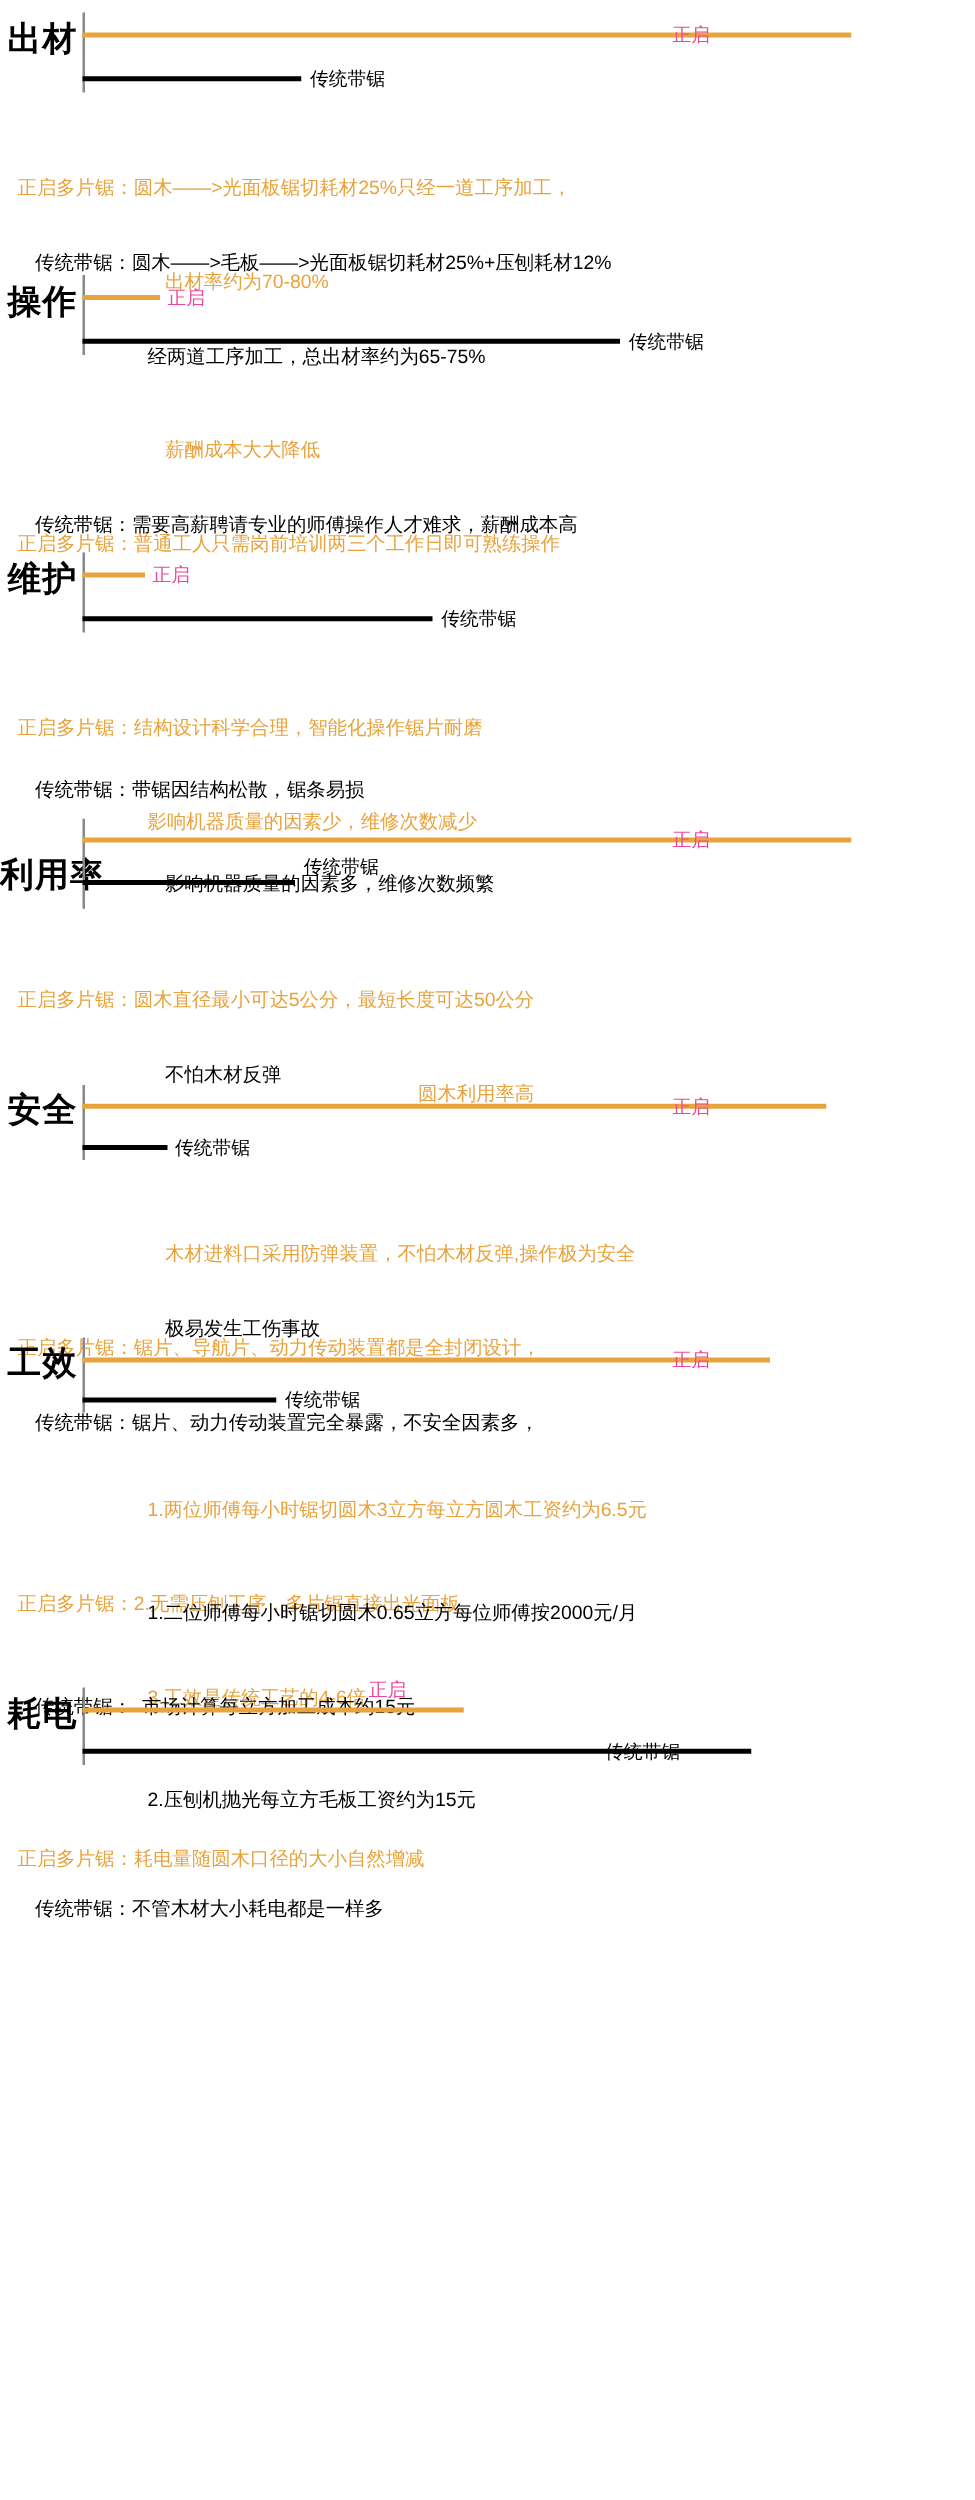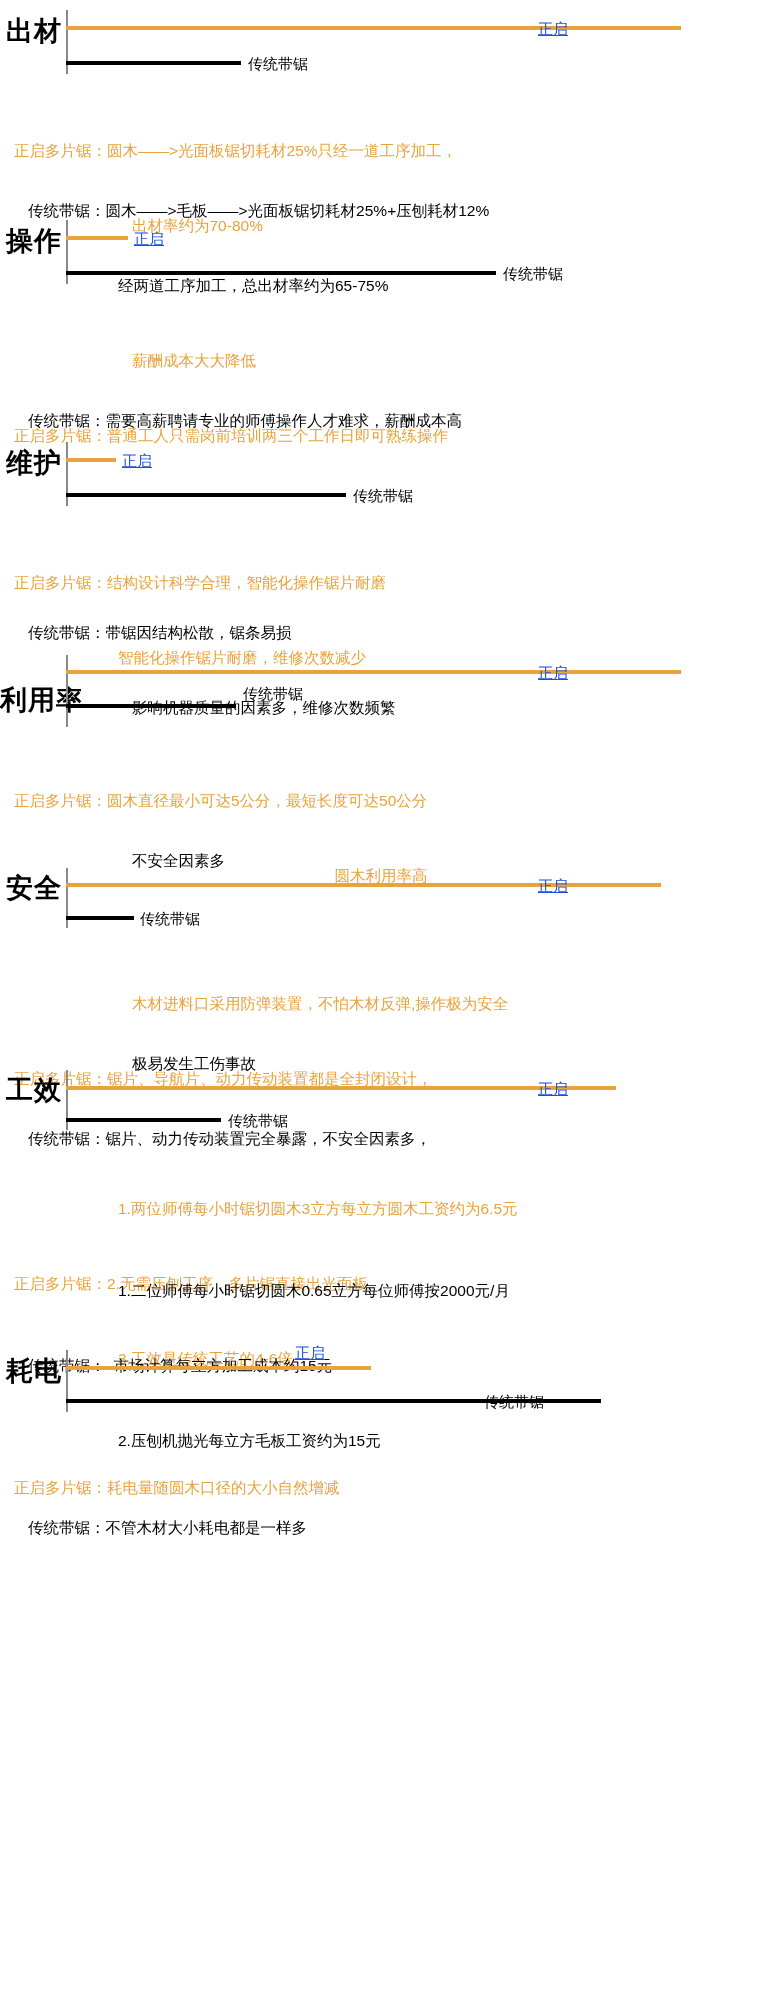--- a/index.html
+++ b/index.html
@@ -49,21 +49,21 @@
     height: 4px;
   }
   .bar.orange { background: #E8A33D; }
   .bar.black { background: #000000; }
   .bar-label {
     position: absolute;
     font-size: 15px;
     white-space: nowrap;
     line-height: 1;
   }
-  .bar-label.orange { color: #1d4ed8; text-decoration: underline; }
+  .bar-label.orange { color: #ec4899; }
   .bar-label.black { color: #000000; }
 
   
   .desc {
     position: absolute;
     font-size: 15.5px;
     line-height: 25px;
     white-space: pre;
   }
   .desc.orange { color: #E8A33D; }
@@ -122,21 +122,21 @@
     <div class="axis" style="left:66px; top:442px; height:64px;"></div>
 
     <div class="bar orange" style="left:66px; top:458px; width:50px;"></div>
     <div class="bar-label orange" style="left:122px; top:453px;">正启</div>
 
     <div class="bar black" style="left:66px; top:493px; width:280px;"></div>
     <div class="bar-label black" style="left:353px; top:488px;">传统带锯</div>
 
     <div class="desc orange" style="left:14px; top:520px;">
       <span class="desc-row"><span class="lbl">正启多片锯：</span><span>结构设计科学合理，智能化操作锯片耐磨</span></span>
-      <span class="desc-row" style="padding-left:104px;">智能化操作锯片耐磨，维修次数减少</span>
+      <span class="desc-row" style="padding-left:104px;">影响机器质量的因素少，维修次数减少</span>
     </div>
 
     <div class="desc black" style="left:28px; top:570px;">
       <span class="desc-row"><span class="lbl">传统带锯：</span><span>带锯因结构松散，锯条易损</span></span>
       <span class="desc-row" style="padding-left:104px;">影响机器质量的因素多，维修次数频繁</span>
     </div>
   </div>
 
   <div class="section">
     <div class="cat-title" style="left:0px; top:687px;">利用率</div>
@@ -147,21 +147,21 @@
 
     <div class="bar black" style="left:66px; top:704px; width:170px;"></div>
     <div class="bar-label black" style="left:243px; top:686px;">传统带锯</div>
 
     <div class="desc orange" style="left:14px; top:738px;">
       <span class="desc-row"><span class="lbl">正启多片锯：</span><span>圆木直径最小可达5公分，最短长度可达50公分</span></span>
       <span class="desc-row" style="padding-left:118px;text-align:right;">圆木利用率高</span>
     </div>
 
     <div class="desc black" style="left:28px; top:798px;">
-      <span class="desc-row" style="padding-left:104px;">不安全因素多</span>
+      <span class="desc-row" style="padding-left:104px;">不怕木材反弹</span>
     </div>
   </div>
 
   <div class="section">
     <div class="cat-title" style="top:875px;">安全</div>
     <div class="axis" style="left:66px; top:868px; height:60px;"></div>
 
     <div class="bar orange" style="left:66px; top:883px; width:595px;"></div>
     <div class="bar-label orange" style="left:538px; top:878px;">正启</div>
 

